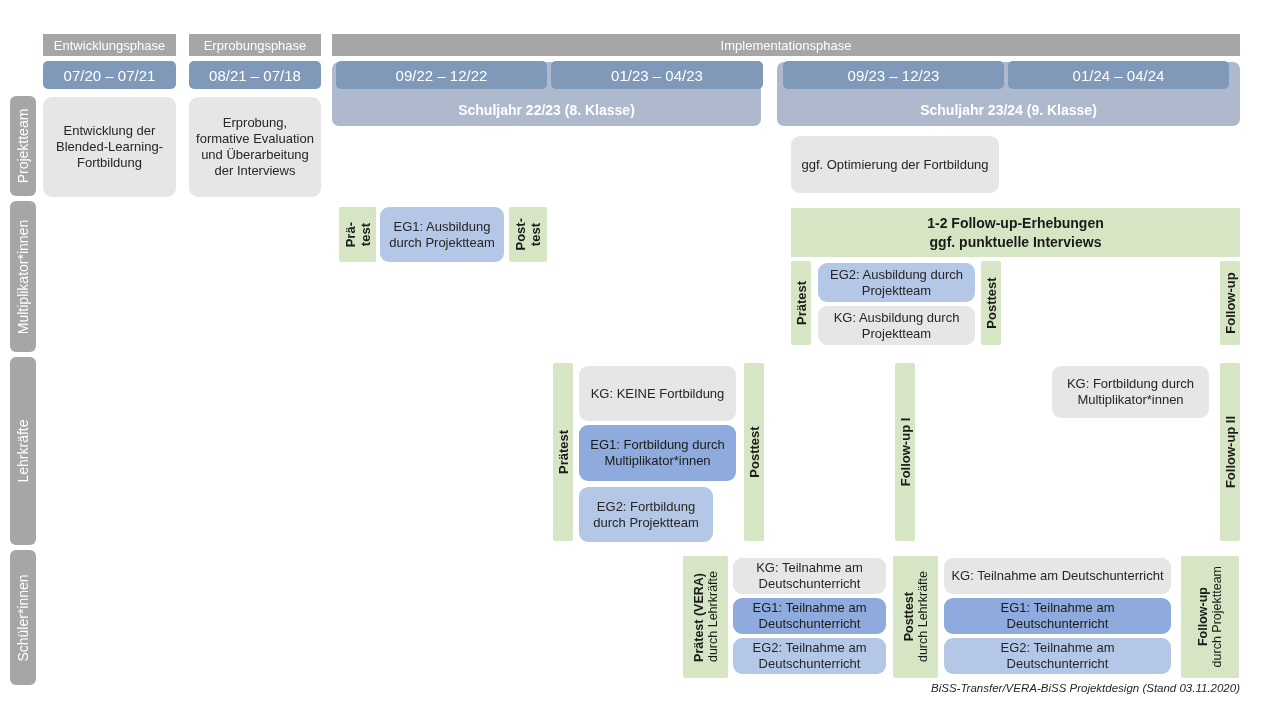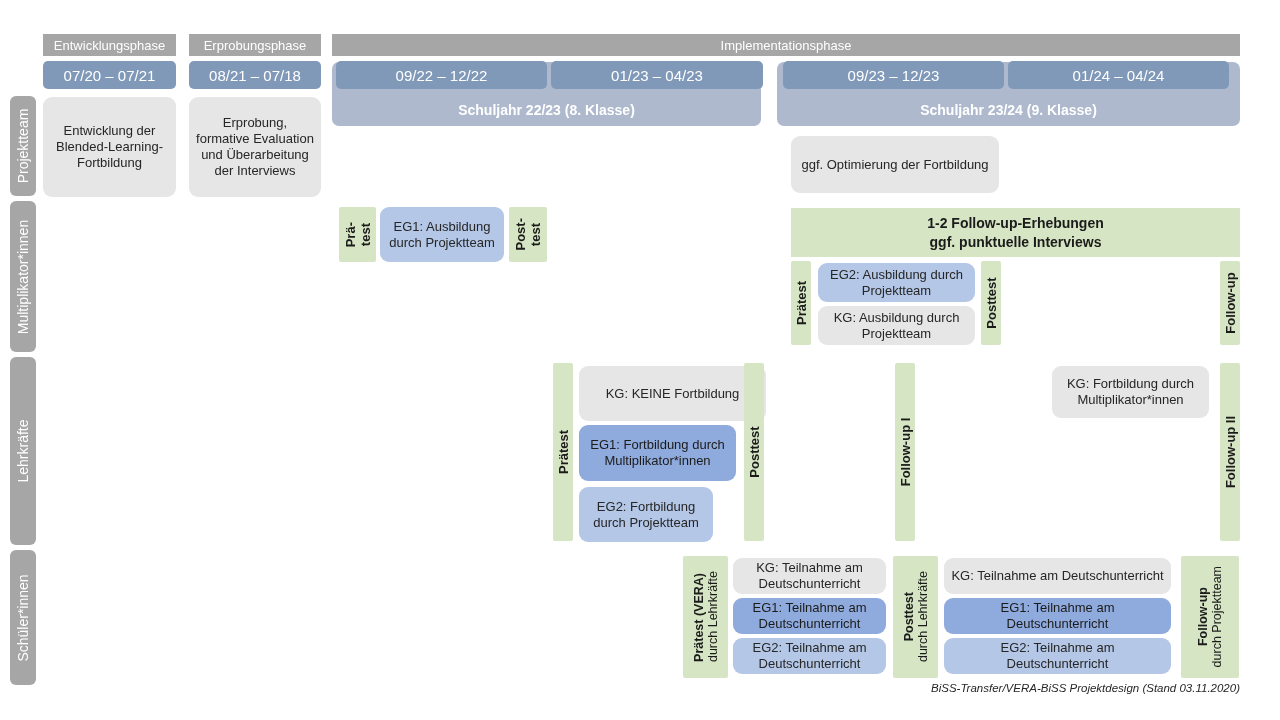--- a/index.html
+++ b/index.html
@@ -136,21 +136,21 @@
 <div class="abs green" style="left:981px;top:261px;width:20px;height:84px;border-radius:2px;">
   <span class="vt">Posttest</span>
 </div>
 <div class="abs green" style="left:1220px;top:261px;width:20px;height:84px;border-radius:2px;">
   <span class="vt">Follow-up</span>
 </div>
 
 <div class="abs green" style="left:553px;top:363px;width:20px;height:178px;border-radius:2px;">
   <span class="vt">Prätest</span>
 </div>
-<div class="abs box gray ctr" style="left:579px;top:366px;width:187px;height:55px;">KG:  KEINE Fortbildung</div>
+<div class="abs box gray ctr" style="left:579px;top:366px;width:157px;height:55px;">KG:  KEINE Fortbildung</div>
 <div class="abs box darkblue ctr" style="left:579px;top:425px;width:157px;height:56px;">EG1: Fortbildung durch Multiplikator*innen</div>
 <div class="abs box lightblue ctr" style="left:579px;top:487px;width:134px;height:55px;">EG2: Fortbildung durch Projektteam</div>
 <div class="abs green" style="left:744px;top:363px;width:20px;height:178px;border-radius:2px;">
   <span class="vt">Posttest</span>
 </div>
 <div class="abs green" style="left:895px;top:363px;width:20px;height:178px;border-radius:2px;">
   <span class="vt">Follow-up I</span>
 </div>
 <div class="abs box gray ctr" style="left:1052px;top:366px;width:157px;height:52px;">KG: Fortbildung durch Multiplikator*innen</div>
 <div class="abs green" style="left:1220px;top:363px;width:20px;height:178px;border-radius:2px;">

